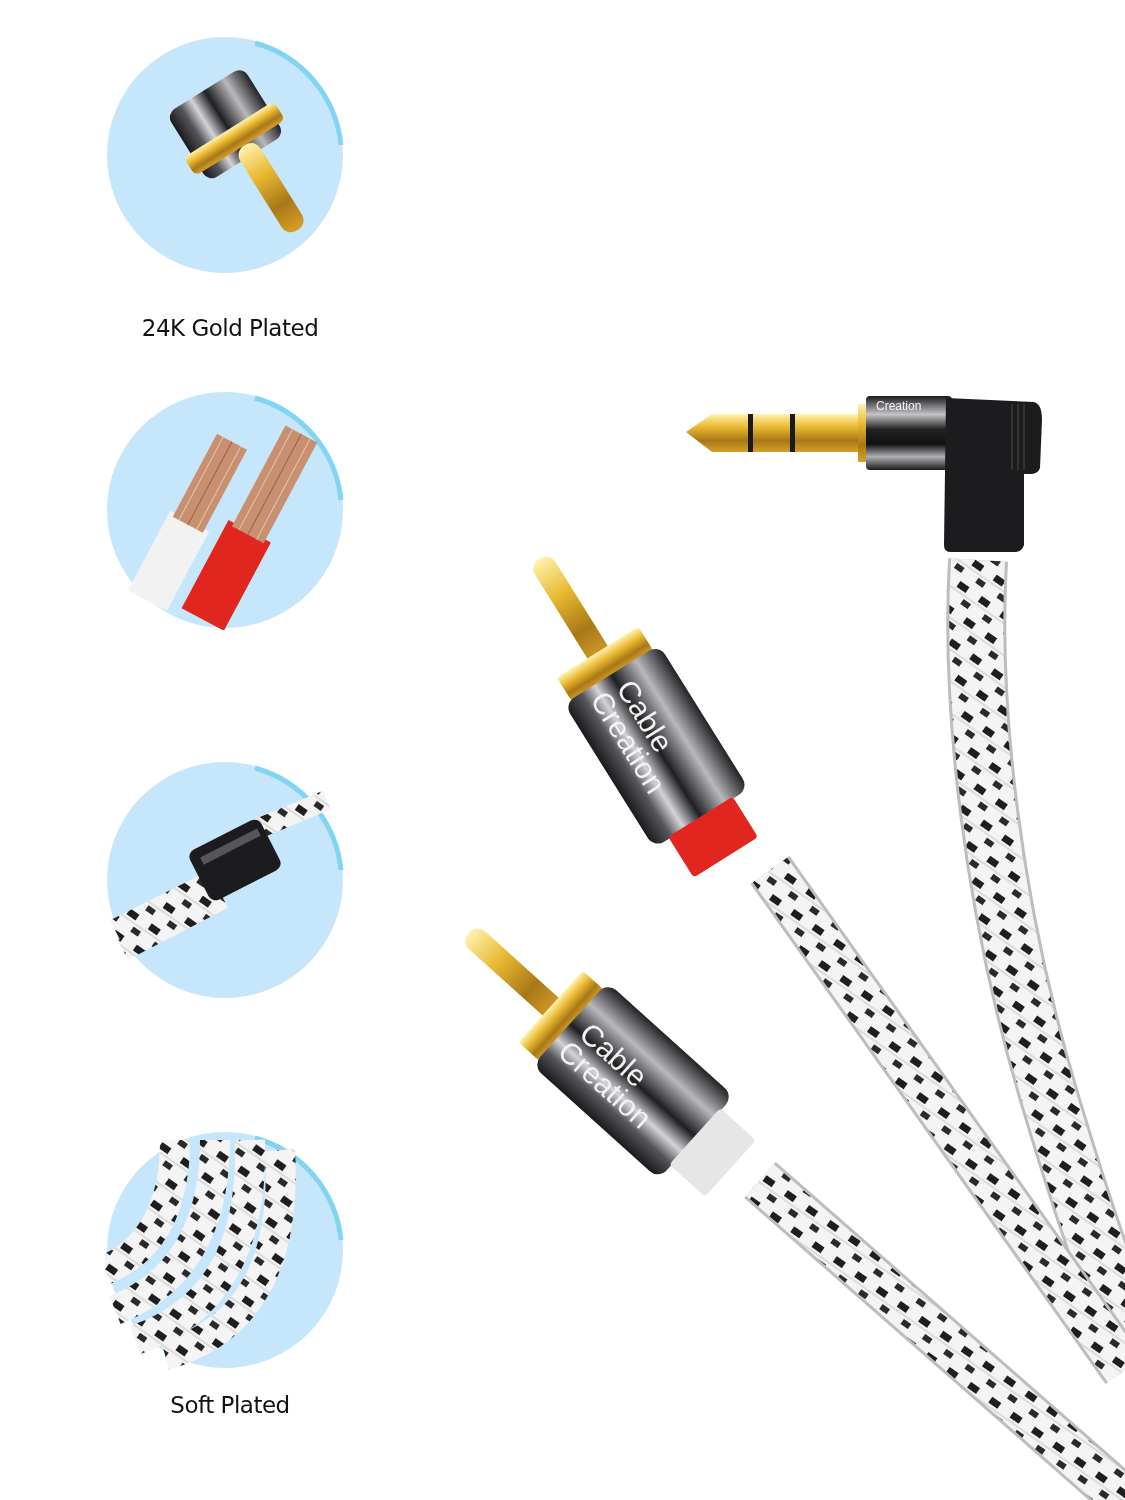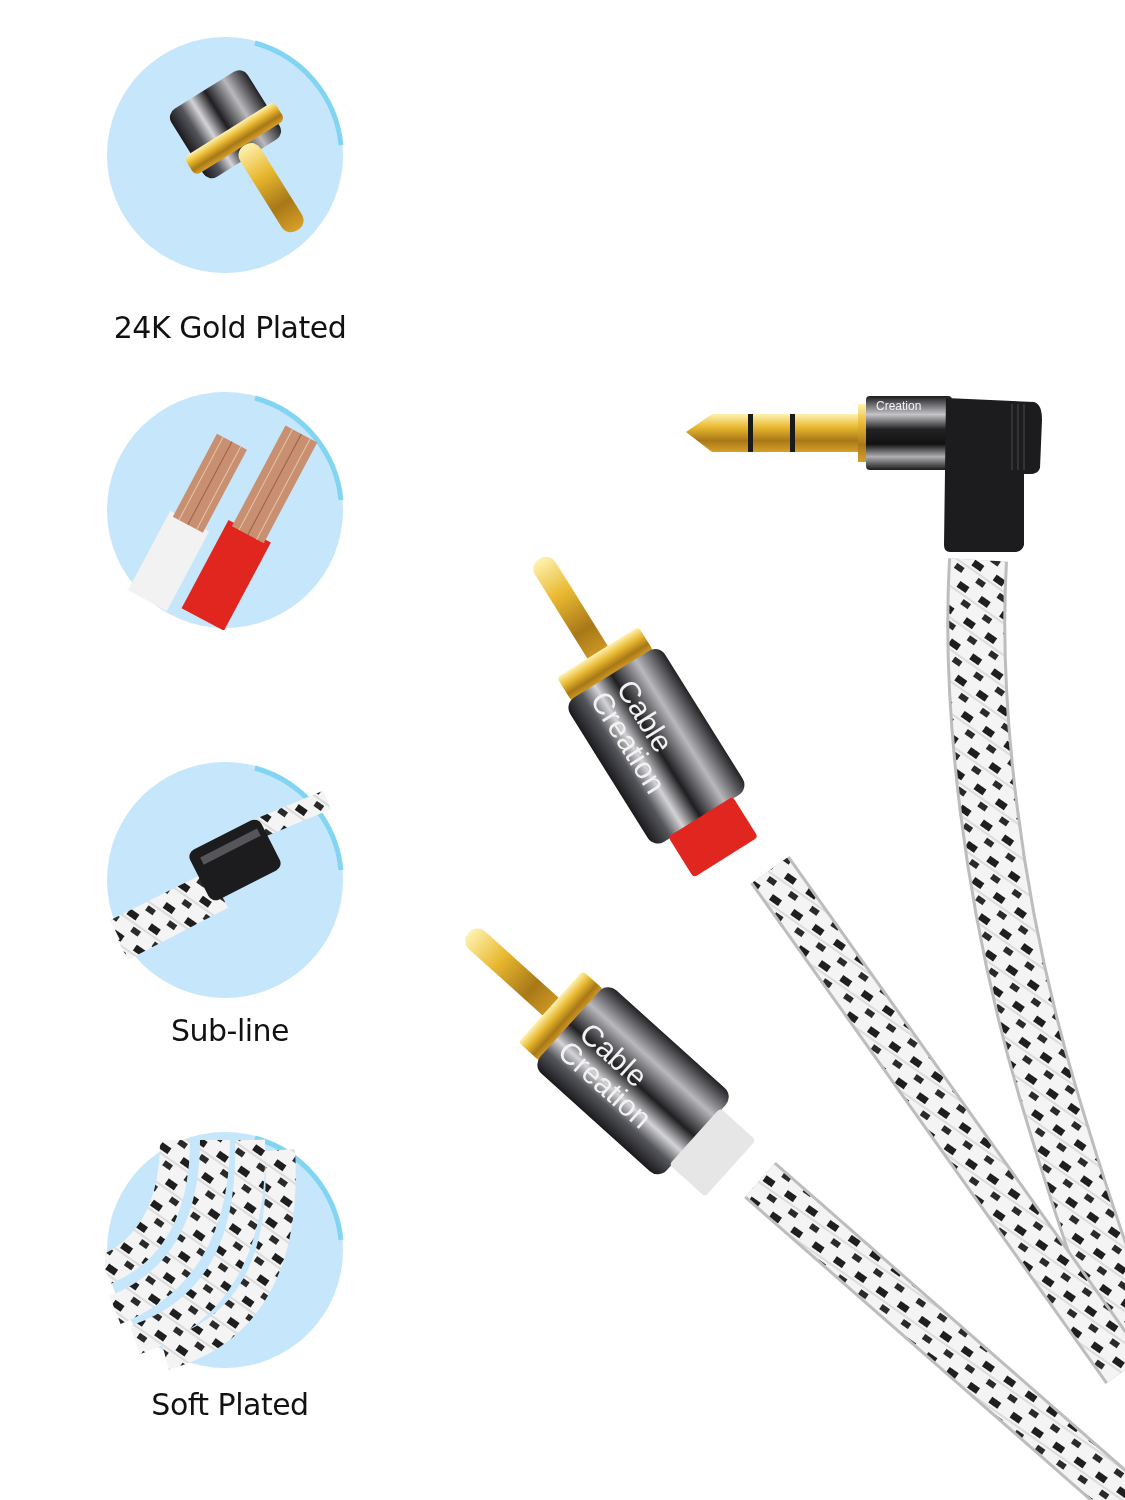--- a/index.html
+++ b/index.html
@@ -1,20 +1,20 @@
 <!DOCTYPE html>
 <html><head>
   <meta charset="utf-8">
   <style>
     html, body { margin: 0; padding: 0; background: #ffffff; }
     body { width: 1125px; height: 1500px; position: relative; overflow: hidden; font-family: "DejaVu Sans", "Liberation Sans", sans-serif; }
     .feature { position: absolute; left: 60px; width: 340px; text-align: center; }
     .badge { position: absolute; width: 240px; height: 240px; }
     .badge svg { width: 240px; height: 240px; display: block; }
-    .label { position: absolute; left: 0; width: 340px; text-align: center; color: #111; font-size: 30px; line-height: 46px; letter-spacing: -0.5px; }
+    .label { position: absolute; left: 0; width: 340px; text-align: center; color: #111; font-size: 23px; line-height: 46px; letter-spacing: -0.5px; }
     .label span { display: block; }
     #scene { position: absolute; left: 0; top: 0; width: 1125px; height: 1500px; pointer-events: none; }
     .brand-text { font-family: "Liberation Sans", sans-serif; fill: #f2f2f2; }
   </style>
 </head>
 <body>
 
 <svg id="scene" viewBox="0 0 1125 1500" xmlns="http://www.w3.org/2000/svg">
   <defs>
     <pattern id="braid" width="26" height="26" patternUnits="userSpaceOnUse" patternTransform="rotate(35)">
@@ -145,21 +145,20 @@
       <path d="M 10 170 L 110 120" stroke="url(#braid)" stroke-width="22"></path>
       <path d="M 18 190 L 118 138" stroke="url(#braid)" stroke-width="22"></path>
       <path d="M 150 70 L 222 40" stroke="url(#braid)" stroke-width="20"></path>
       <g transform="translate(130 100) rotate(-27)">
         <rect x="-40" y="-28" width="80" height="56" rx="8" fill="#1c1c1e"></rect>
         <rect x="-30" y="-18" width="64" height="8" fill="#55555a"></rect>
       </g>
     </svg>
   </div>
   <div class="label" style="top:248px;">
-    <span>Sub-line</span>
   </div>
 </div>
 
 <div class="feature" style="top:1130px; height:370px;">
   <div class="badge" style="left:45px; top:0;">
     <svg viewBox="0 0 240 240">
       <circle cx="120" cy="120" r="118" fill="#c6e6fb"></circle>
       <path d="M 150 8 A 118 118 0 0 1 236 110" fill="none" stroke="#6fd0f0" stroke-width="5" opacity="0.8"></path>
       <path d="M 0 140 Q 70 110 70 10" fill="none" stroke="url(#braid)" stroke-width="30"></path>
       <path d="M 10 180 Q 110 140 110 10" fill="none" stroke="url(#braid)" stroke-width="30"></path>

